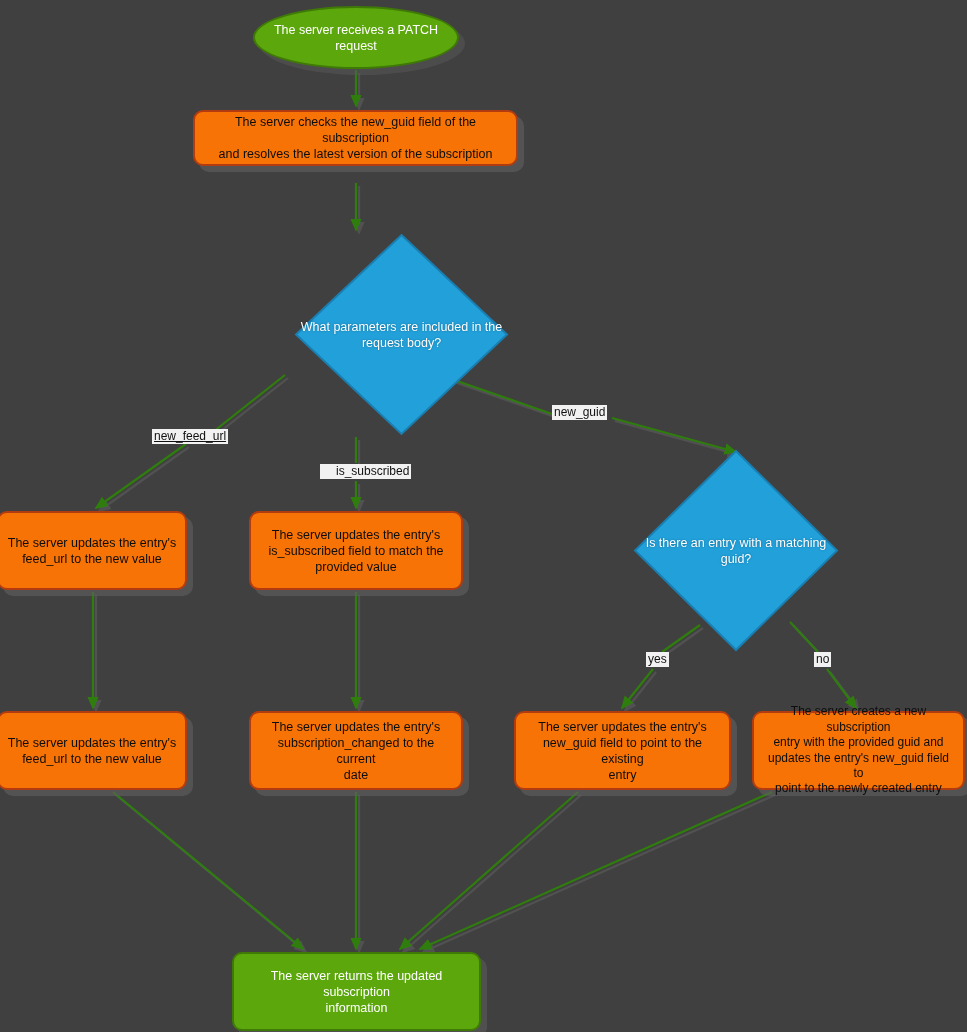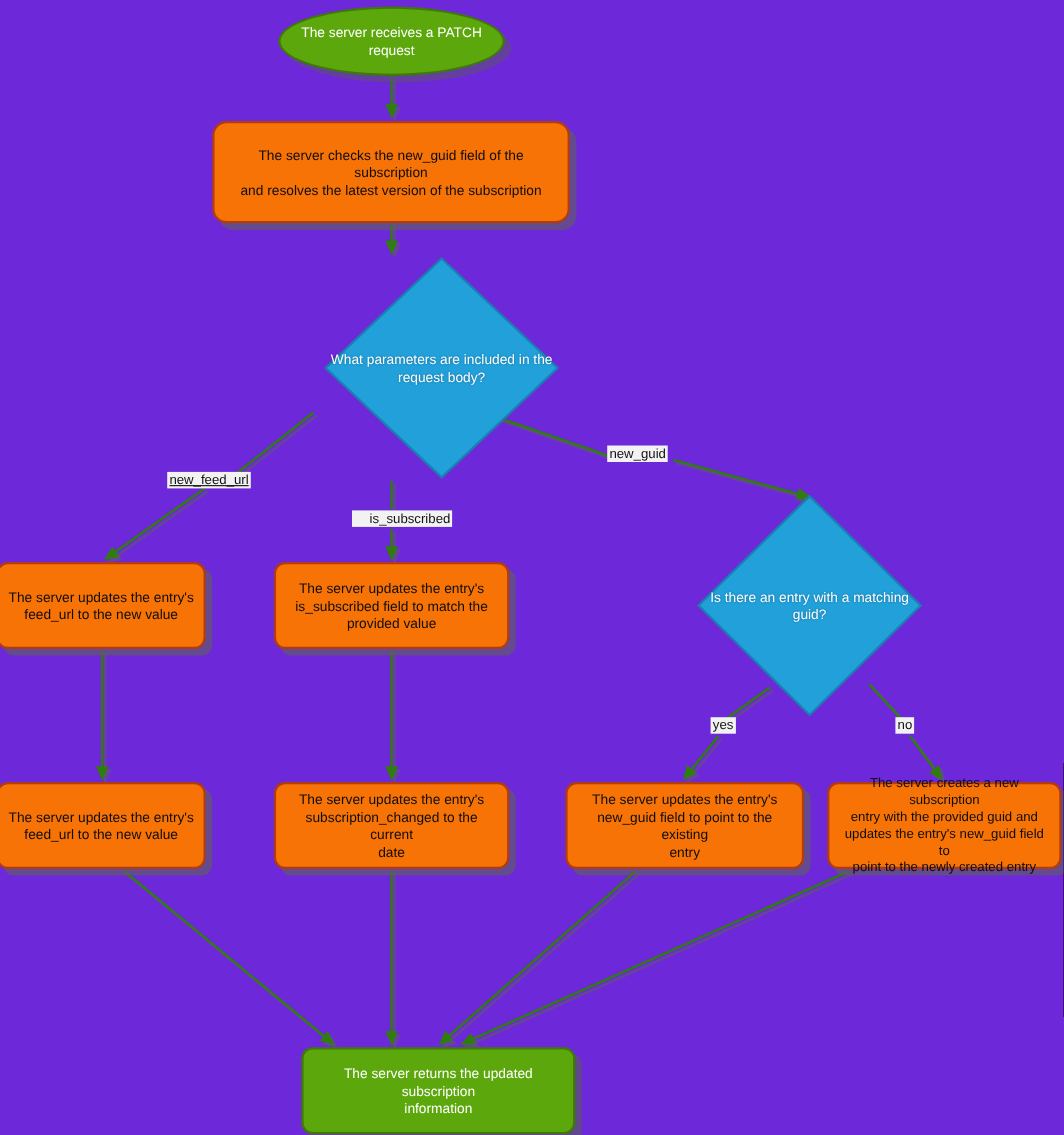--- a/index.html
+++ b/index.html
@@ -7,21 +7,21 @@
     padding: 0;
     background: #000000;
   }
   body {
     font-family: "Liberation Sans", sans-serif;
   }
   #diagram-root {
     position: relative;
     width: 967px;
     height: 1032px;
-    background: #6d28d9;
+    background: #404040;
     overflow: hidden;
   }
   #edge-layer {
     position: absolute;
     left: 0;
     top: 0;
     width: 967px;
     height: 1032px;
   }
   #node-layer {
@@ -154,21 +154,21 @@
     </g>
   </svg>
 
   <div id="node-layer">
 
     <div class="node n-terminator n-ellipse" style="left:253px; top:6px; width:206px; height:63px;">
       <span class="node-text">The server receives a PATCH
 request</span>
     </div>
 
-    <div class="node n-process" style="left:193px; top:110px; width:325px; height:93px;border-radius:13px;">
+    <div class="node n-process" style="left:193px; top:110px; width:325px; height:56px;">
       <span class="node-text">The server checks the new_guid field of the subscription
 and resolves the latest version of the subscription</span>
     </div>
 
     <div class="node n-decision" style="left:249px; top:233px; width:215px; height:203px;margin-left:45px;">
       <svg class="diamond-shape" viewBox="0 0 215 203" preserveAspectRatio="none">
         <polygon points="107.5,2 213,101.5 107.5,201 2,101.5" fill="#21a0da" stroke="#1a7fb0" stroke-width="2"></polygon>
       </svg>
       <span class="node-text">What parameters are included in the
 request body?</span>
@@ -209,21 +209,21 @@
 entry</span>
     </div>
 
     <div class="node n-process" style="left:752px; top:711px; width:213px; height:79px; font-size:12px;">
       <span class="node-text">The server creates a new subscription
 entry with the provided guid and
 updates the entry's new_guid field to
 point to the newly created entry</span>
     </div>
 
-    <div class="node n-terminator n-round" style="left:232px; top:952px; width:249px; height:79px;margin-left:42px;">
+    <div class="node n-terminator n-round" style="left:232px; top:952px; width:249px; height:79px;">
       <span class="node-text">The server returns the updated subscription
 information</span>
     </div>
 
     <div class="edge-label" style="left:152px; top:429px;text-decoration:underline;">new_feed_url</div>
     <div class="edge-label" style="left:320px; top:464px;padding-left:16px;">is_subscribed</div>
     <div class="edge-label" style="left:552px; top:405px;">new_guid</div>
     <div class="edge-label" style="left:646px; top:652px;">yes</div>
     <div class="edge-label" style="left:814px; top:652px;">no</div>
 

